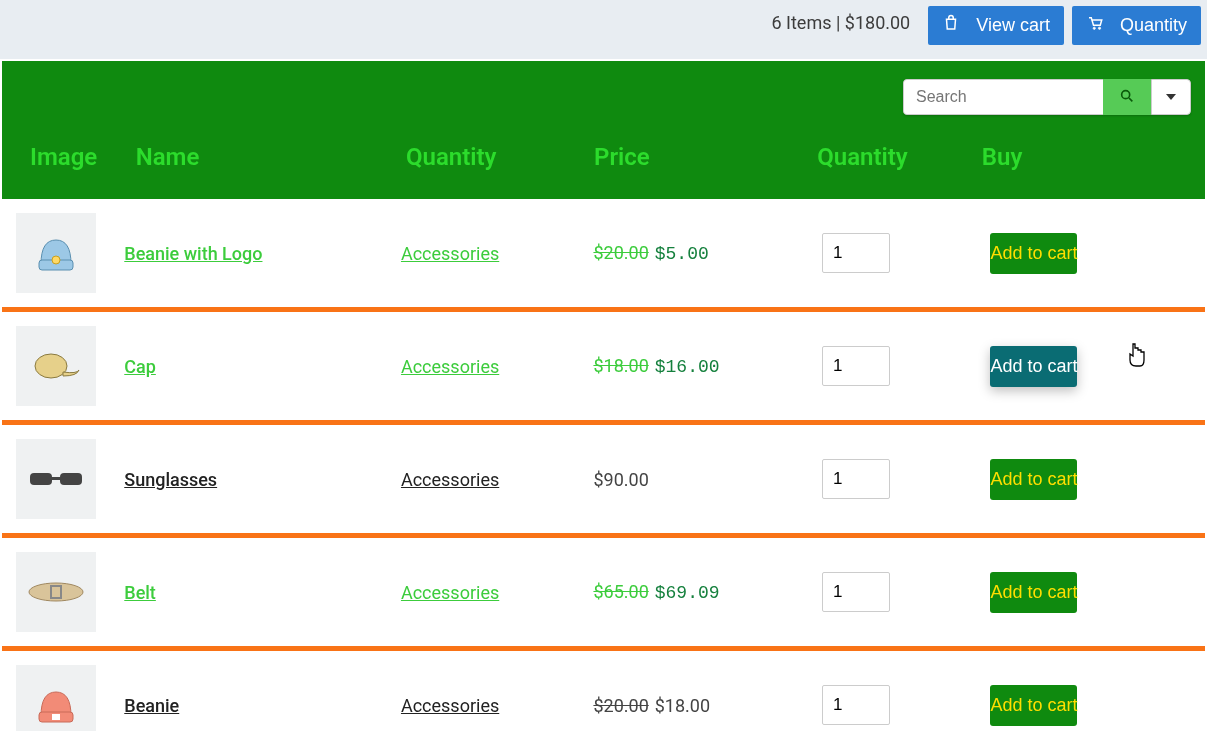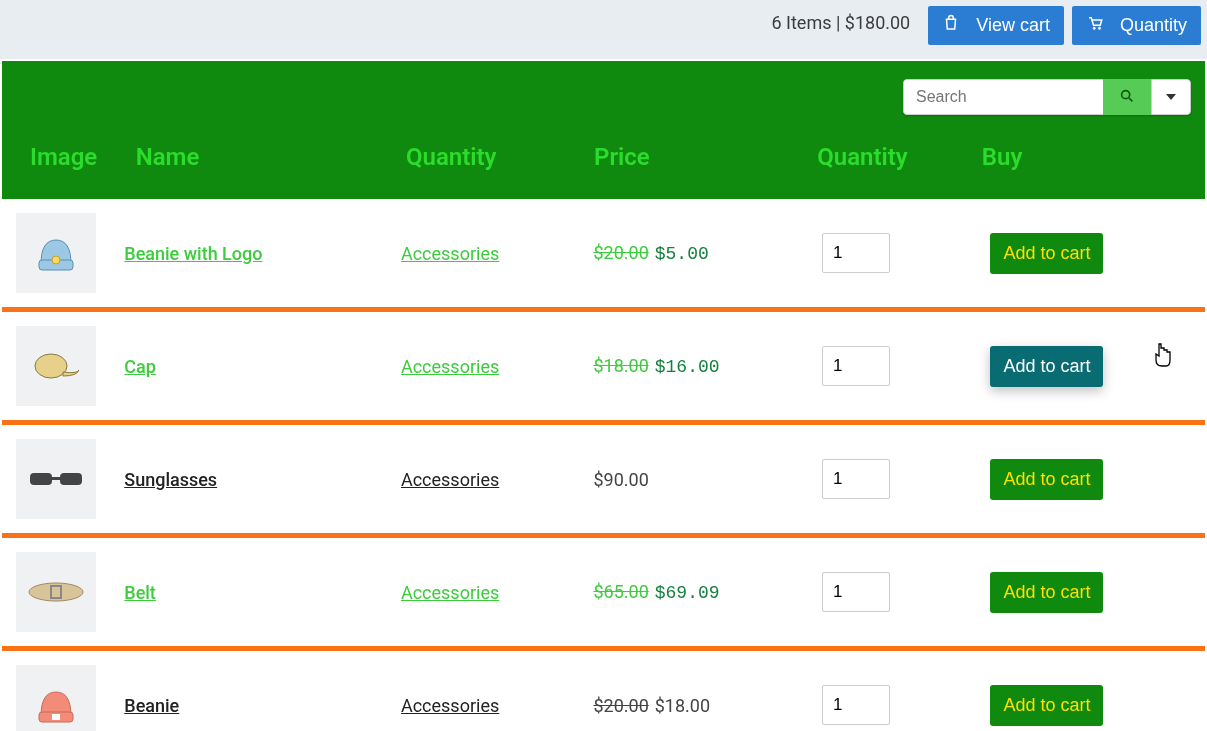--- a/index.html
+++ b/index.html
@@ -135,21 +135,21 @@
       width: 68px;
       padding: 9px 10px;
       border: 1px solid #ccc;
       border-radius: 2px;
       font-size: 17px;
     }
     .add-btn {
       background: #0f8a0f;
       color: #ffde00;
       border: none;
-      padding: 10px 13px;
+      padding: 10px 0;
       font-size: 18px;
       border-radius: 3px;
       cursor: pointer;
     }
     .add-btn.hover {
       background: #0a6c73;
       color: #fff;
       box-shadow: 0 4px 12px rgba(0,0,0,0.25);
     }
     .cursor {

